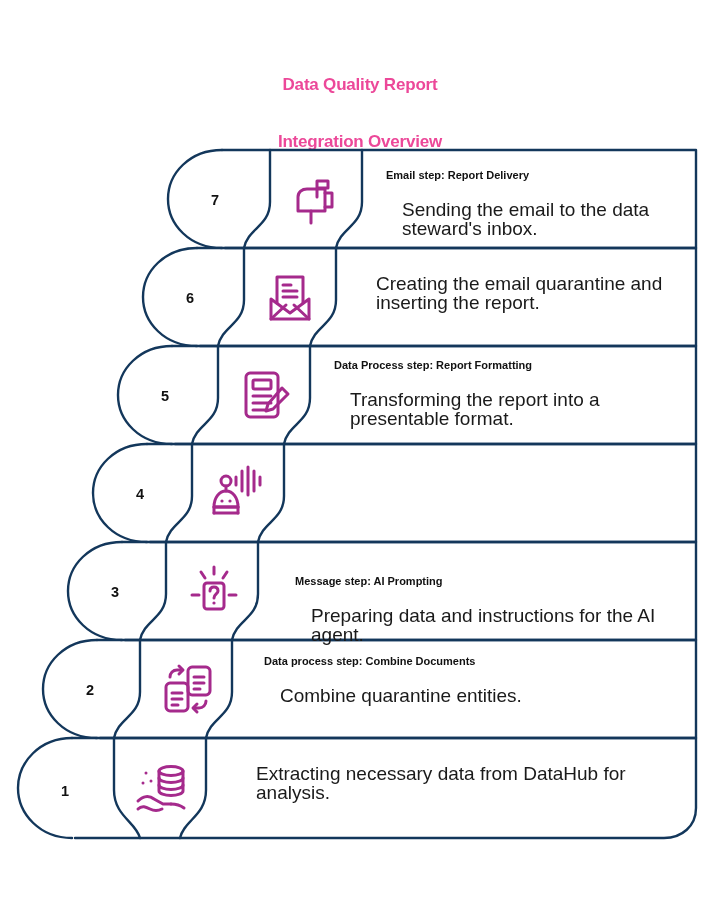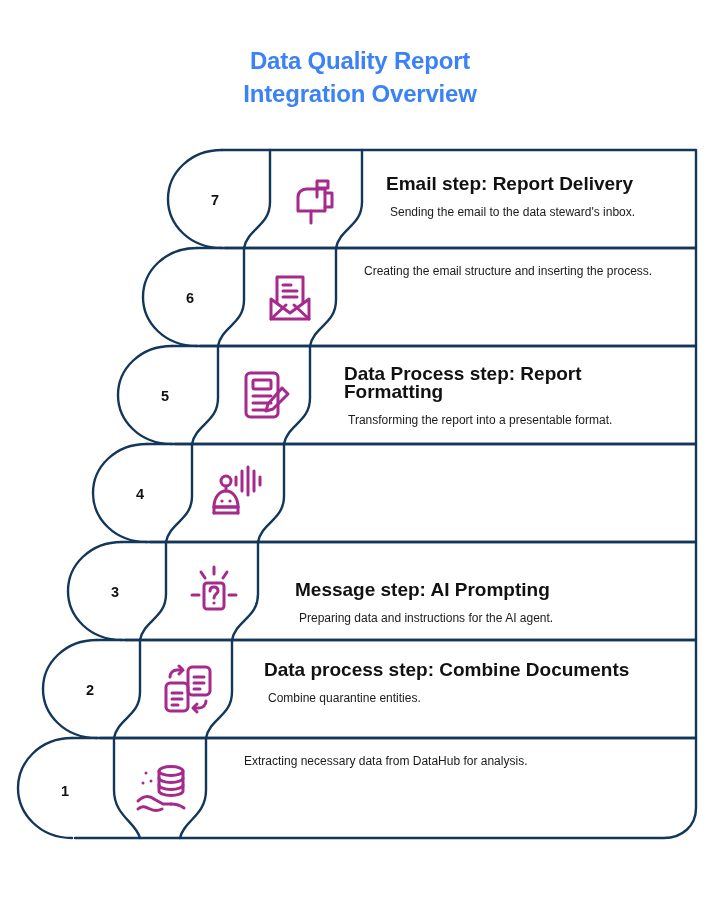--- a/index.html
+++ b/index.html
@@ -15,25 +15,26 @@
     overflow: hidden;
   }
   #title-block {
     position: absolute;
     left: 0;
     top: 44px;
     width: 720px;
     text-align: center;
   }
   .title-line {
-    font-size: 24px;
+    font-size: 17px;
     font-weight: bold;
-    color: #3b82f6;
+    color: #ec4899;
     line-height: 33px;
     letter-spacing: -0.2px;
+    margin-top: 24px;
   }
   #diagram {
     position: absolute;
     left: 0;
     top: 140px;
     width: 720px;
     height: 720px;
   }
   svg.frame {
     position: absolute;
@@ -51,32 +52,32 @@
   }
   .step-icon {
     position: absolute;
     width: 64px;
     height: 64px;
   }
   .step-text {
     position: absolute;
   }
   .step-head {
-    font-size: 19px;
+    font-size: 11px;
     font-weight: bold;
     color: #111111;
     line-height: 18px;
-    margin: 13px 0 10px 0;
+    margin: 4px 0 10px 0;
   }
   .step-body {
-    font-size: 12px;
+    font-size: 19px;
     font-weight: normal;
     color: #1a1a1a;
     line-height: 19px;
-    margin: 4px;
+    margin: 16px;
   }
 </style>
 </head>
 <body>
 
 <div id="title-block">
   <div class="title-line">Data Quality Report</div>
   <div class="title-line">Integration Overview</div>
 </div>
 
@@ -265,35 +266,35 @@
       <path d="M19 38 L19 12 L45 12 L45 38"></path>
       <line x1="25" y1="20" x2="33" y2="20"></line>
       <line x1="25" y1="26" x2="39" y2="26"></line>
       <line x1="25" y1="32" x2="39" y2="32"></line>
       <path d="M13 34 L32 48 L51 34 L51 54 L13 54 Z"></path>
       <path d="M13 54 L28 40"></path>
       <path d="M51 54 L36 40"></path>
     </svg>
   </div>
   <div class="step-text" style="left:360px; top:118px; width:320px;">
-    <p class="step-body">Creating the email structure and inserting the process.</p>
+    <p class="step-body">Creating the email quarantine and inserting the report.</p>
   </div>
 
   <div class="step-number" style="left:145px; top:248px;">5</div>
   <div class="step-icon" style="left:232px; top:223px;">
     <svg viewBox="0 0 64 64" fill="none" stroke="#A52A8C" stroke-width="3" stroke-linecap="round" stroke-linejoin="round">
       <path d="M14 14 C14 12 16 10 18 10 L42 10 C44 10 46 12 46 14 L46 50 C46 52 44 54 42 54 L18 54 C16 54 14 52 14 50 Z"></path>
       <rect x="21" y="17" width="18" height="9" rx="1.5"></rect>
       <line x1="21" y1="33" x2="39" y2="33"></line>
       <line x1="21" y1="40" x2="39" y2="40"></line>
       <line x1="21" y1="47" x2="33" y2="47"></line>
       <path d="M50 25 L56 31 L41 46 L34 48 L36 41 Z"></path>
     </svg>
   </div>
-  <div class="step-text" style="left:344px; top:212px; width:340px;">
+  <div class="step-text" style="left:334px; top:212px; width:340px;">
     <p class="step-head">Data Process step: Report Formatting</p>
     <p class="step-body">Transforming the report into a presentable format.</p>
   </div>
 
   <div class="step-number" style="left:120px; top:346px;">4</div>
   <div class="step-icon" style="left:206px; top:321px;">
     <svg viewBox="0 0 64 64" fill="none" stroke="#A52A8C" stroke-width="3" stroke-linecap="round" stroke-linejoin="round">
       <circle cx="20" cy="20" r="5"></circle>
       <line x1="20" y1="25" x2="20" y2="30"></line>
       <path d="M8 46 C8 37 13 30 20 30 C27 30 32 37 32 46 Z"></path>

